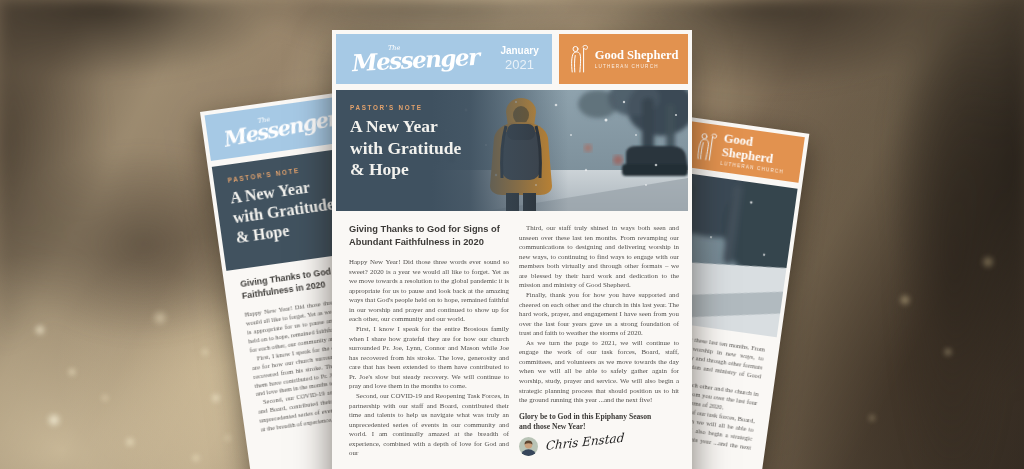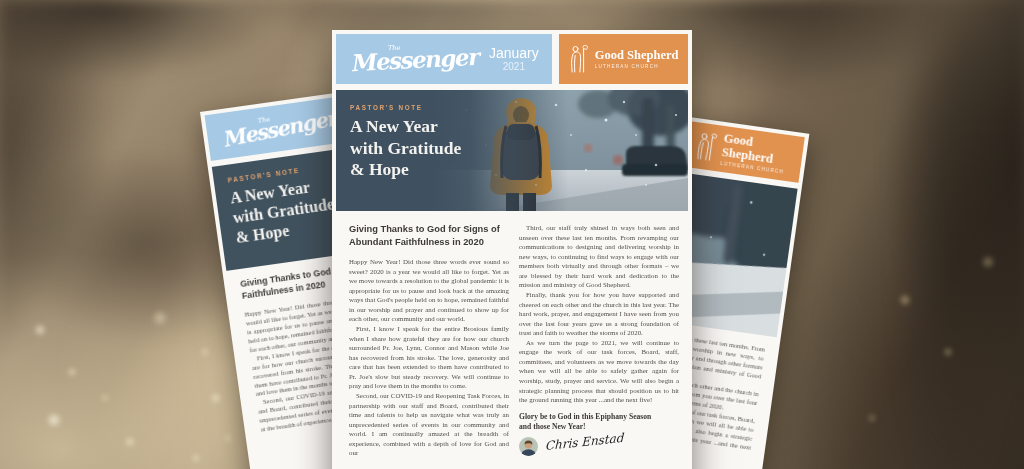--- a/index.html
+++ b/index.html
@@ -49,22 +49,22 @@
   .mast-blue{background:#a6c9e5;display:flex;align-items:center;
              justify-content:space-between;padding:0 13px 0 16px;flex:1.62;}
   .mast-orange{background:#e2924f;display:flex;align-items:center;gap:5px;
                padding:0 7px;flex:1;}
   .logo{position:relative;color:#fff;line-height:1;}
   .logo-the{position:absolute;top:-3px;left:36px;font-size:6.5px;font-style:italic;
             font-family:"DejaVu Serif",serif;}
   .logo-script{font-family:"DejaVu Serif",serif;font-style:italic;font-weight:bold;
                font-size:23px;letter-spacing:-1.5px;display:inline-block;transform:rotate(-3deg);}
   .issue{text-align:center;color:#fff;line-height:1.2;}
-  .issue-month{font-size:14px;font-weight:normal;}
-  .issue-year{font-size:10px;opacity:.75;}
+  .issue-month{font-size:10px;font-weight:bold;}
+  .issue-year{font-size:13px;opacity:.75;}
   .church-text{line-height:1.1;}
   .church-name{font-family:"Liberation Serif",serif;font-weight:bold;font-size:12.5px;color:#fff;}
   .church-sub{font-size:4.6px;letter-spacing:1.2px;color:rgba(255,255,255,.85);margin-top:1.5px;}
   .shep{width:24px;height:34px;flex:none;}
 
   .hero{position:relative;margin-top:6px;height:121px;overflow:hidden;background:#3f5160;}
   .hero svg.scene{position:absolute;inset:0;width:100%;height:100%;}
   .hero-fade{position:absolute;inset:0;
     background:linear-gradient(90deg,#3f5160 0%,#3f5160 27%,rgba(63,81,96,.93) 38%,
                rgba(63,81,96,.5) 52%,rgba(63,81,96,0) 66%);}

